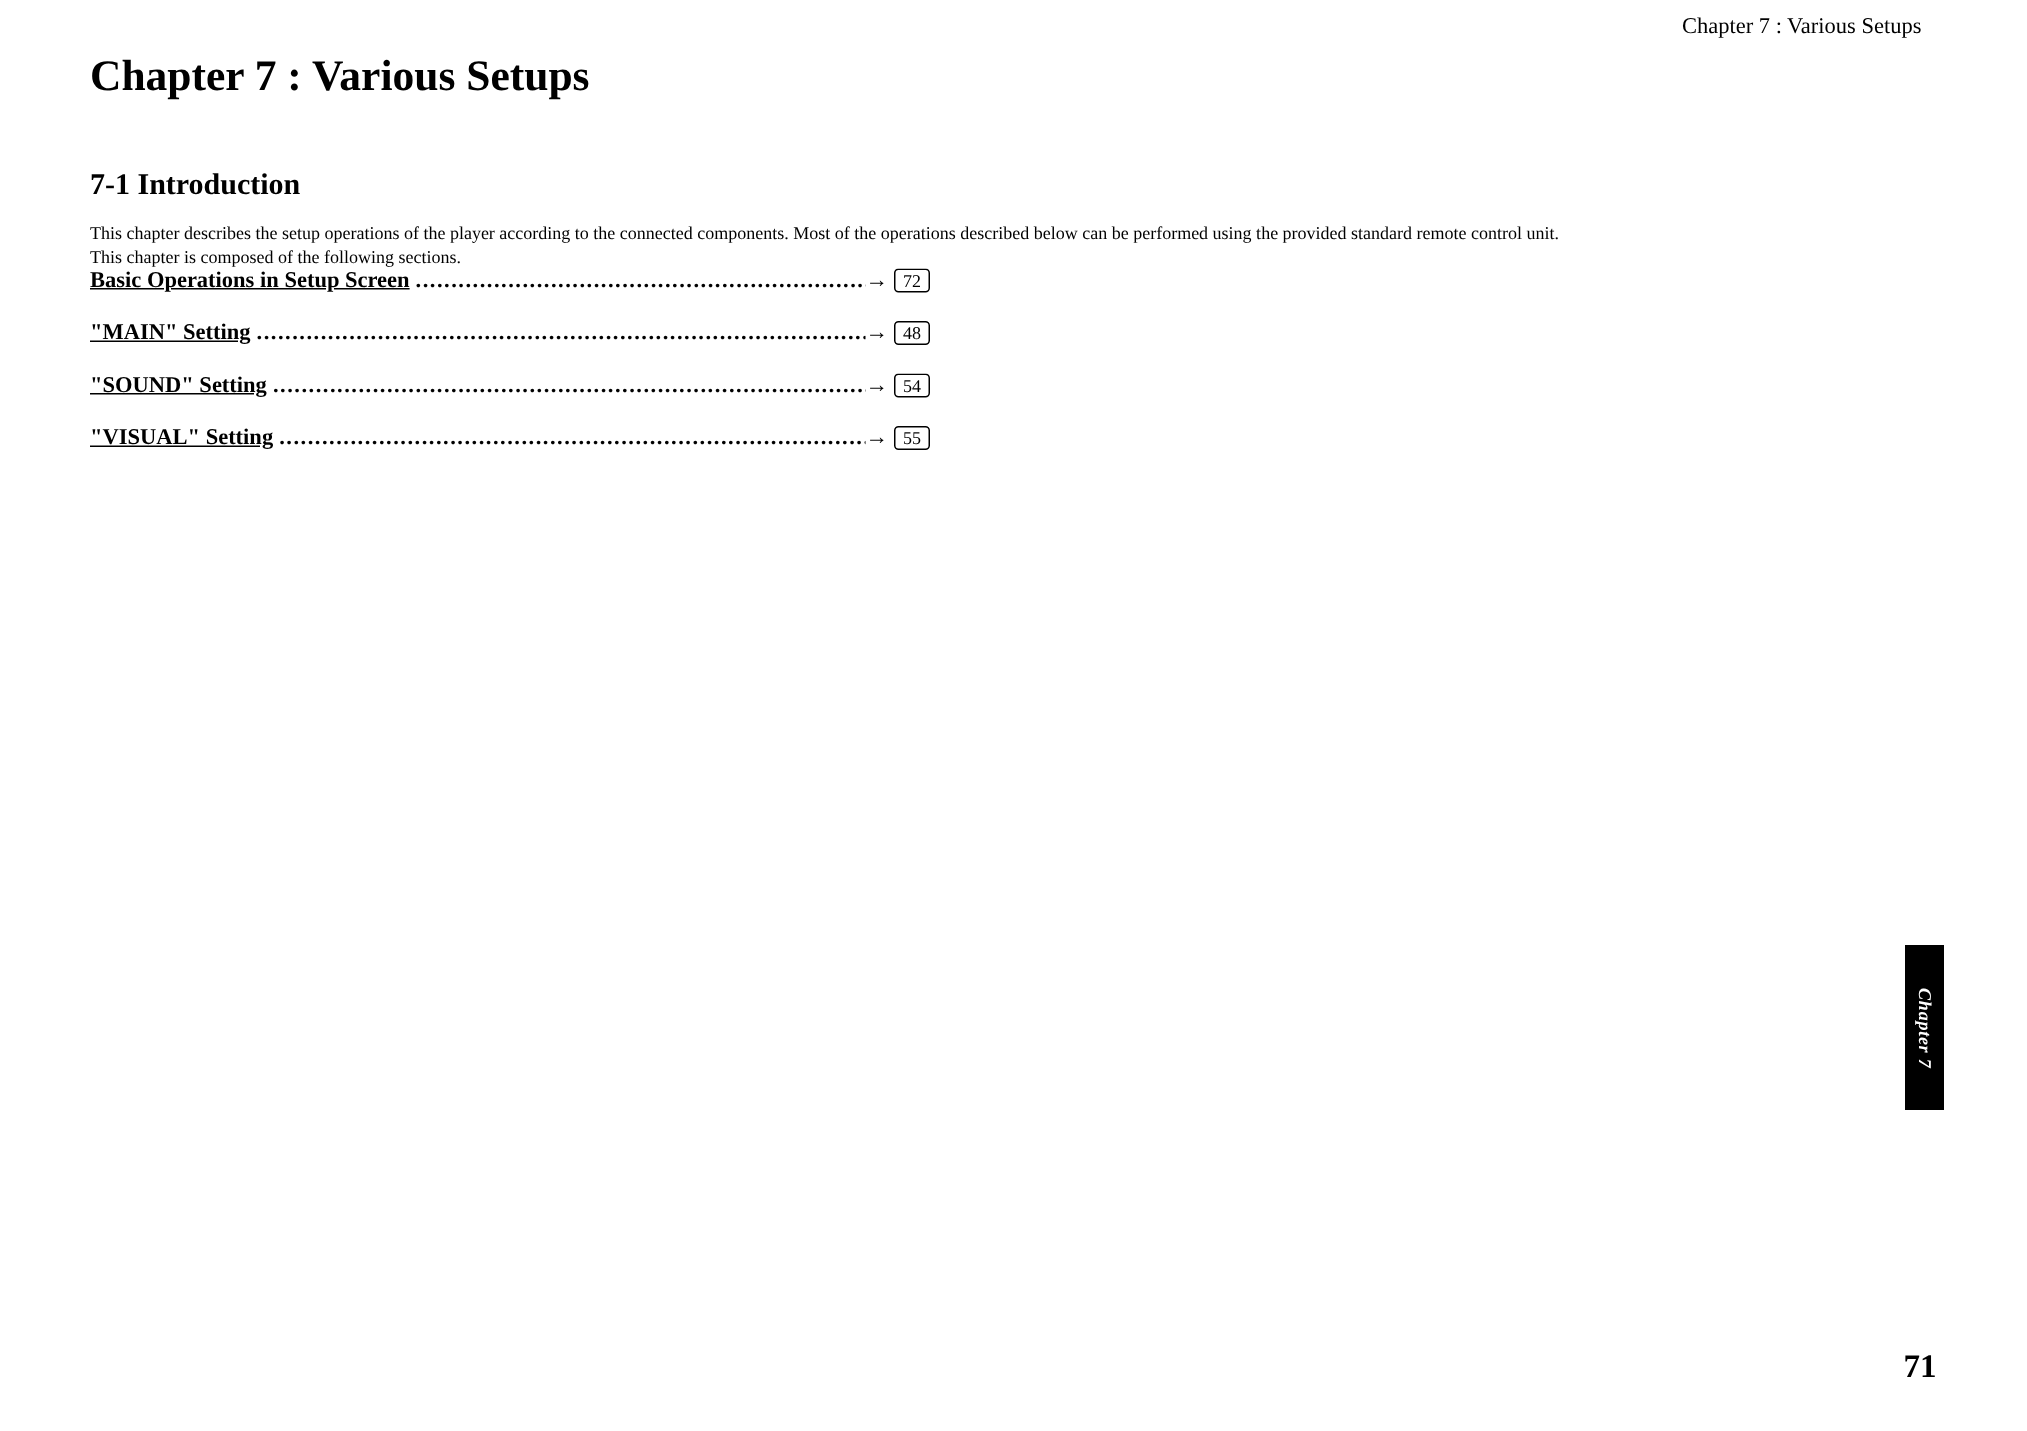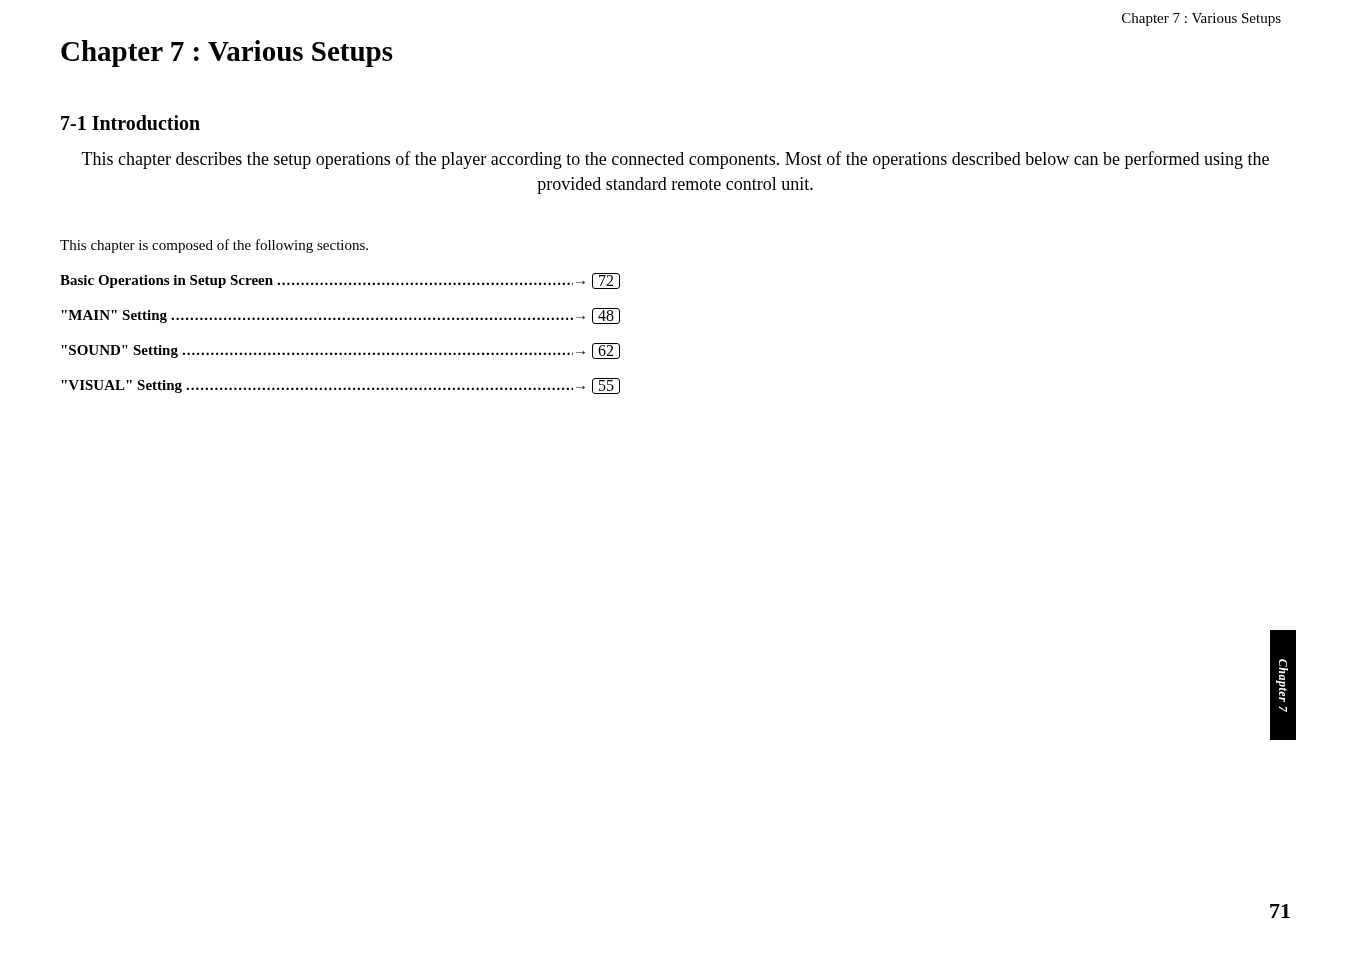--- a/index.html
+++ b/index.html
@@ -26,62 +26,60 @@
       font-weight: bold;
       margin-bottom: 30px;
     }
     .section-heading {
       font-size: 20px;
       font-weight: bold;
       margin-bottom: 12px;
       margin-top: 44px;
     }
     .body-text {
-      font-size: 18px;
+      font-size: 12px;
       line-height: 1.4;
-      margin-bottom: 40px;
-      text-align: center;
     }
     .sections-intro {
-      font-size: 15px;
-      margin-bottom: 18px;
+      font-size: 12px;
     }
     .toc-wrapper {
       max-width: 560px;
     }
     .toc-entry {
       font-size: 15px;
       font-weight: bold;
       display: flex;
       align-items: center;
       margin-bottom: 18px;
       white-space: nowrap;
       overflow: hidden;
     }
     .toc-label {
       flex-shrink: 0;
+      text-decoration: underline;
     }
     .toc-dots {
       flex: 1;
       overflow: hidden;
       letter-spacing: 1px;
       padding: 0 4px;
     }
     .toc-arrow {
       flex-shrink: 0;
       margin-right: 4px;
     }
     .toc-page {
       flex-shrink: 0;
       display: inline-flex;
       align-items: center;
       justify-content: center;
       border: 1px solid #000;
       border-radius: 3px;
-      font-size: 16px;
+      font-size: 12px;
       font-weight: normal;
       padding: 0 5px;
       height: 16px;
       line-height: 14px;
       min-width: 22px;
     }
     .side-tab {
       position: absolute;
       right: 55px;
       top: 630px;
@@ -136,21 +134,21 @@
     <span class="toc-label">"MAIN" Setting </span>
     <span class="toc-dots">.........................................................................................</span>
     <span class="toc-arrow">→</span>
     <span class="toc-page">48</span>
   </div>
 
   <div class="toc-entry">
     <span class="toc-label">"SOUND" Setting </span>
     <span class="toc-dots">.........................................................................................</span>
     <span class="toc-arrow">→</span>
-    <span class="toc-page">62</span>
+    <span class="toc-page">54</span>
   </div>
 
   <div class="toc-entry">
     <span class="toc-label">"VISUAL" Setting </span>
     <span class="toc-dots">.........................................................................................</span>
     <span class="toc-arrow">→</span>
     <span class="toc-page">55</span>
   </div>
 
 </div>

